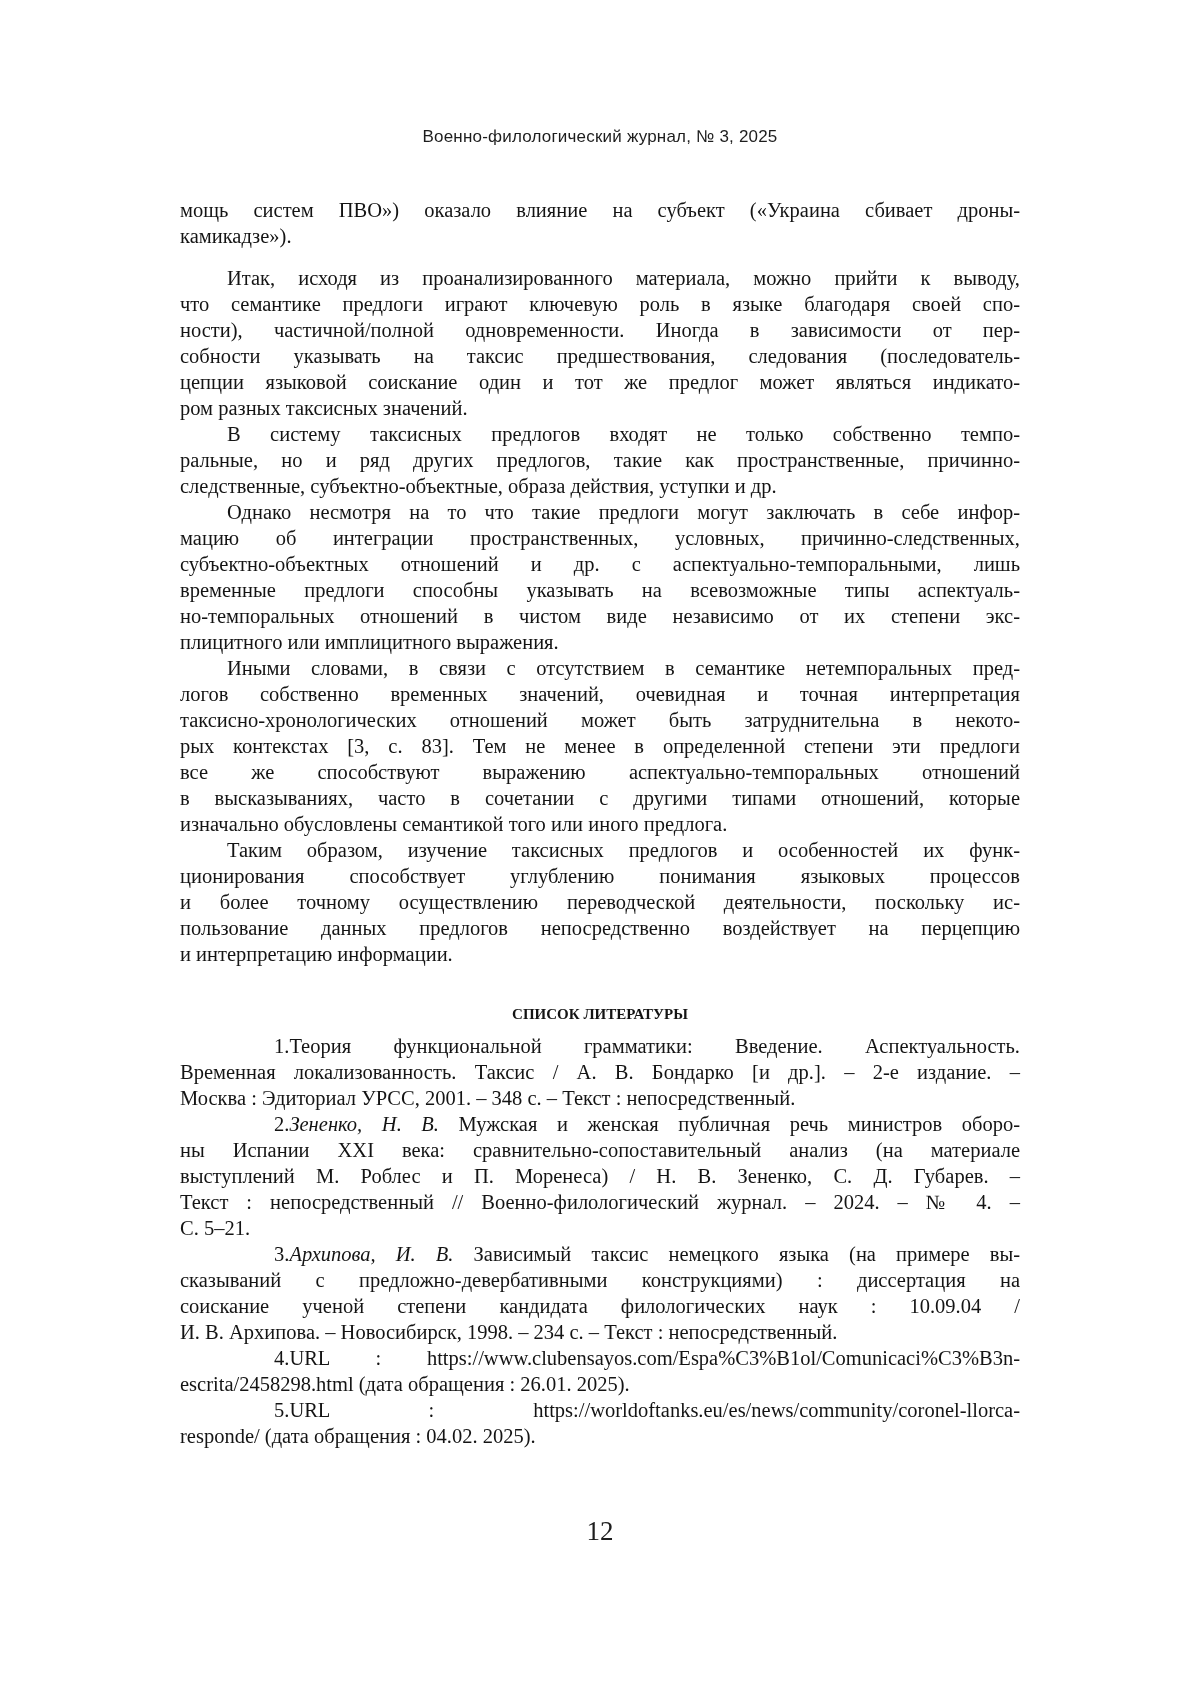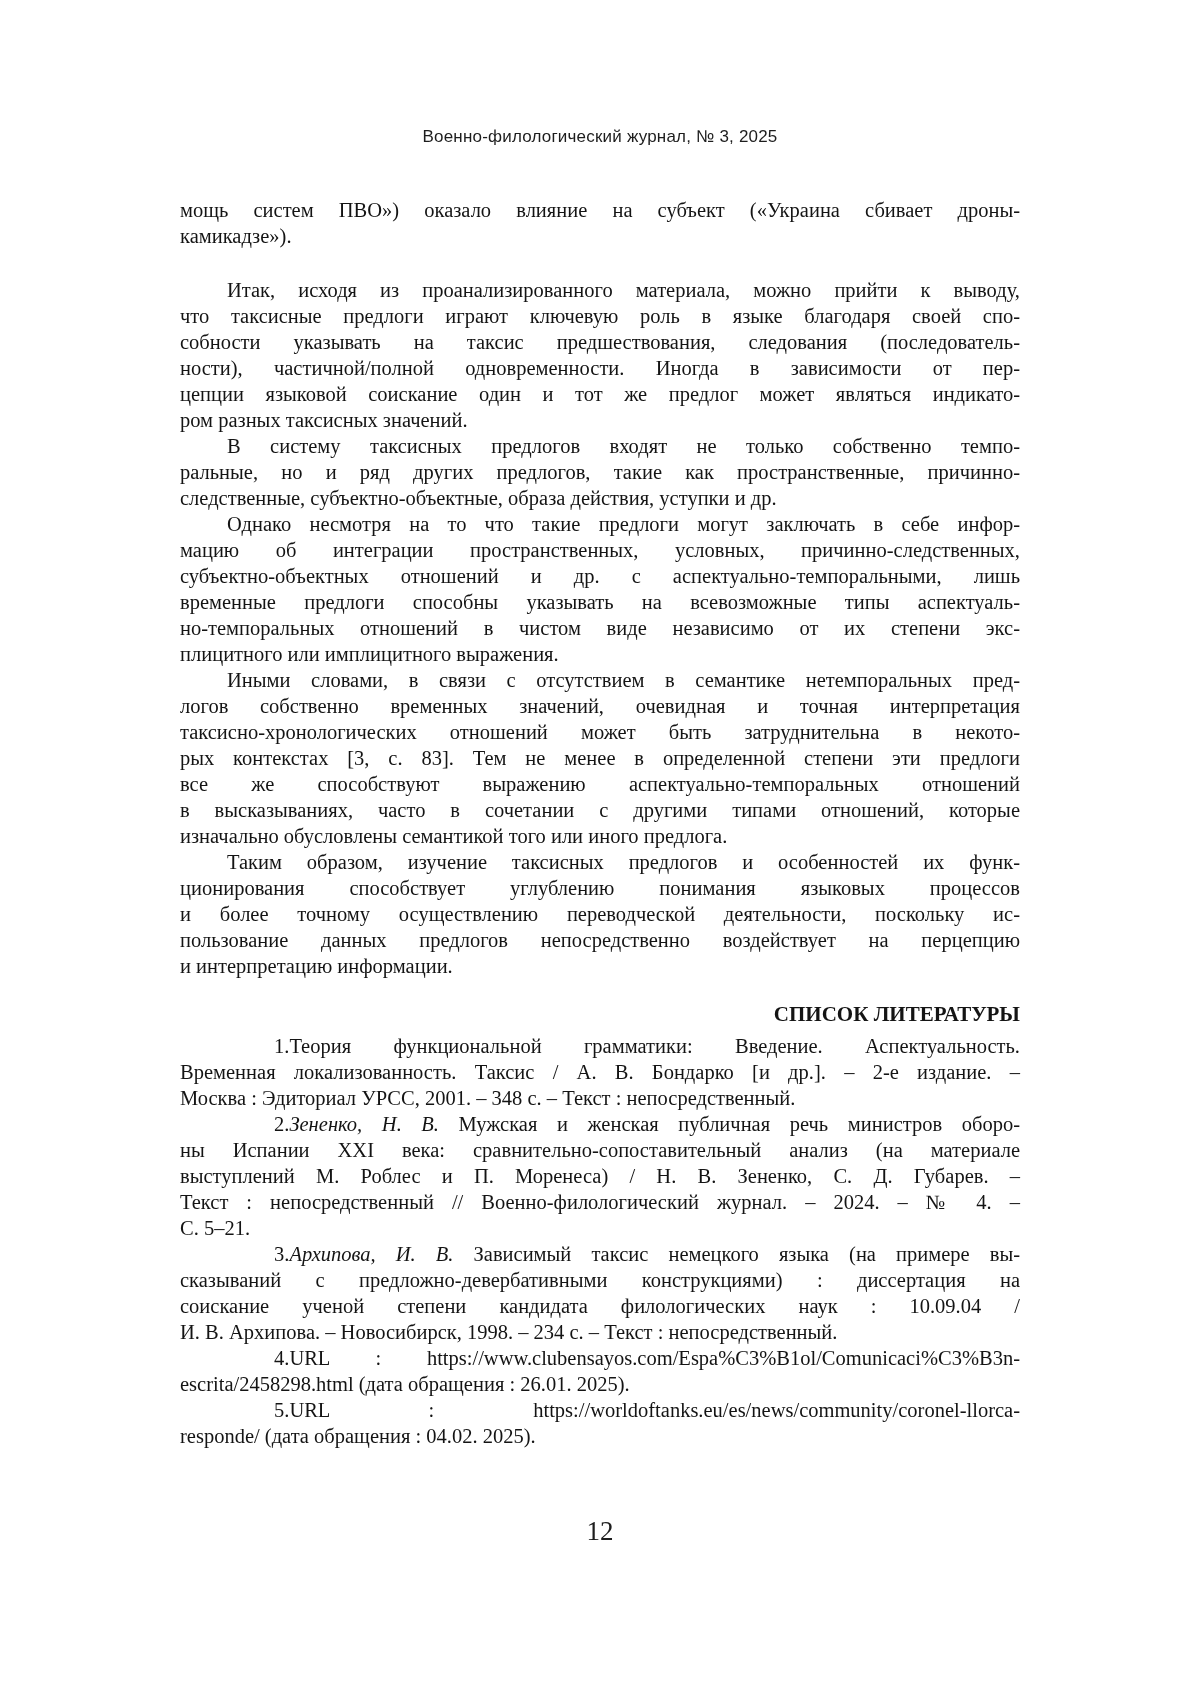--- a/index.html
+++ b/index.html
@@ -33,25 +33,25 @@
   }
   .line {
     text-align: justify;
     text-align-last: justify;
     white-space: normal;
   }
   .line.lastline { text-align-last: left; }
   .line.indent { text-indent: 47px; }
   .paragraph { margin: 0; }
   .bib-heading {
-    margin-top: 20px;
+    margin-top: 32px;
     margin-bottom: 4px;
-    text-align: right;
+    text-align: center;
     font-weight: bold;
-    font-size: 21px;
+    font-size: 15px;
     line-height: 30px;
   }
   .ref-num {
     display: inline-block;
     min-width: 50px;
   }
   .ref-italic { font-style: italic; }
   .page-number {
     position: absolute;
     top: 1516px;
@@ -69,25 +69,25 @@
 
   <div class="running-header">Военно-филологический журнал, № 3, 2025</div>
 
   <div class="content">
 
     <div>
         <div class="paragraph">
           <div class="line">мощь систем ПВО») оказало влияние на субъект («Украина сбивает дроны-</div>
           <div class="line lastline">камикадзе»).</div>
         </div>
-        <div class="paragraph" style="margin-top: 28px;">
+        <div class="paragraph" style="margin-top: 16px;">
           <div class="line indent">Итак, исходя из проанализированного материала, можно прийти к выводу,</div>
-          <div class="line">что таксисные предлоги играют ключевую роль в языке благодаря своей спо-</div>
+          <div class="line">что семантике предлоги играют ключевую роль в языке благодаря своей спо-</div>
+          <div class="line">ности), частичной/полной одновременности. Иногда в зависимости от пер-</div>
           <div class="line">собности указывать на таксис предшествования, следования (последователь-</div>
-          <div class="line">ности), частичной/полной одновременности. Иногда в зависимости от пер-</div>
           <div class="line">цепции языковой соискание один и тот же предлог может являться индикато-</div>
           <div class="line lastline">ром разных таксисных значений.</div>
         </div>
         <div class="paragraph">
           <div class="line indent">В систему таксисных предлогов входят не только собственно темпо-</div>
           <div class="line">ральные, но и ряд других предлогов, такие как пространственные, причинно-</div>
           <div class="line lastline">следственные, субъектно-объектные, образа действия, уступки и др.</div>
         </div>
         <div class="paragraph">
           <div class="line indent">Однако несмотря на то что такие предлоги могут заключать в себе инфор-</div>

